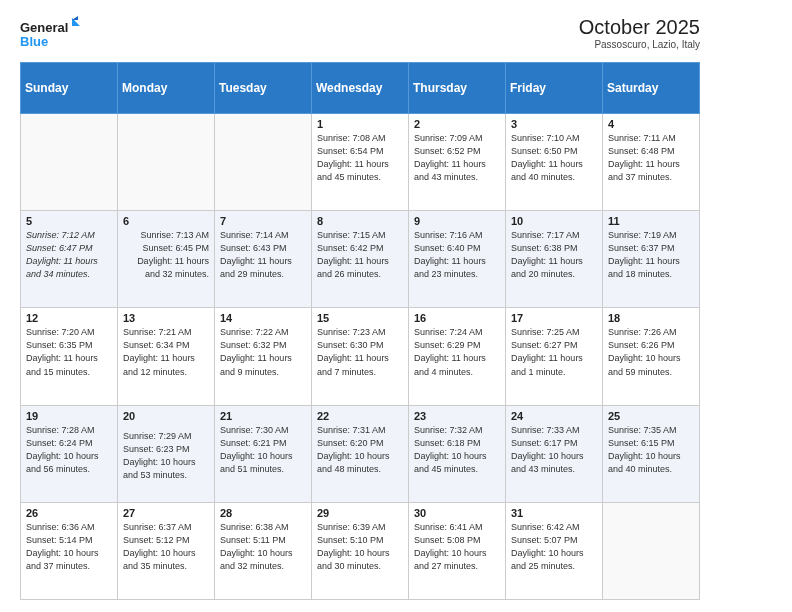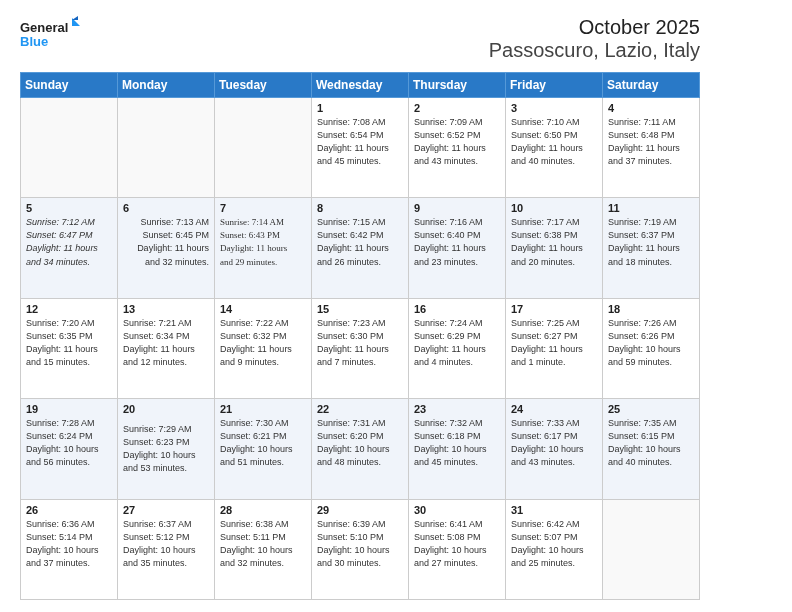--- a/index.html
+++ b/index.html
@@ -30,36 +30,36 @@
     }
     .title-block {
       text-align: right;
     }
     .month-title {
       font-size: 20px;
       font-weight: normal;
       color: #222;
     }
     .location {
-      font-size: 20px;
+      font-size: 10px;
       color: #444;
     }
     .calendar {
       flex: 1;
       border: 1px solid #ccc;
       border-collapse: collapse;
       width: 100%;
       table-layout: fixed;
     }
     .calendar th {
       background: #2979C7;
       color: #fff;
       font-size: 12px;
       font-weight: bold;
-      padding: 5px 4px;
+      padding: 18px 4px;
       text-align: left;
       border: 1px solid #5599d8;
     }
     .calendar td {
       vertical-align: top;
       border: 1px solid #ccc;
       padding: 4px 5px;
       font-size: 9.5px;
       color: #333;
       height: 88px;
@@ -158,21 +158,21 @@
           </td>
           <td>
             <div class="day-num">6</div>
             <div class="cell-info" style="white-space: pre-line; text-align: right;">Sunrise: 7:13 AM
 Sunset: 6:45 PM
 Daylight: 11 hours
 and 32 minutes.</div>
           </td>
           <td>
             <div class="day-num">7</div>
-            <div class="cell-info" style="white-space: pre-line; font-family: Liberation Serif, serif;">Sunrise: 7:14 AM
+            <div class="cell-info" style="white-space: pre-line;">Sunrise: 7:14 AM
 Sunset: 6:43 PM
 Daylight: 11 hours
 and 29 minutes.</div>
           </td>
           <td>
             <div class="day-num">8</div>
             <div class="cell-info" style="white-space: pre-line;">Sunrise: 7:15 AM
 Sunset: 6:42 PM
 Daylight: 11 hours
 and 26 minutes.</div>

